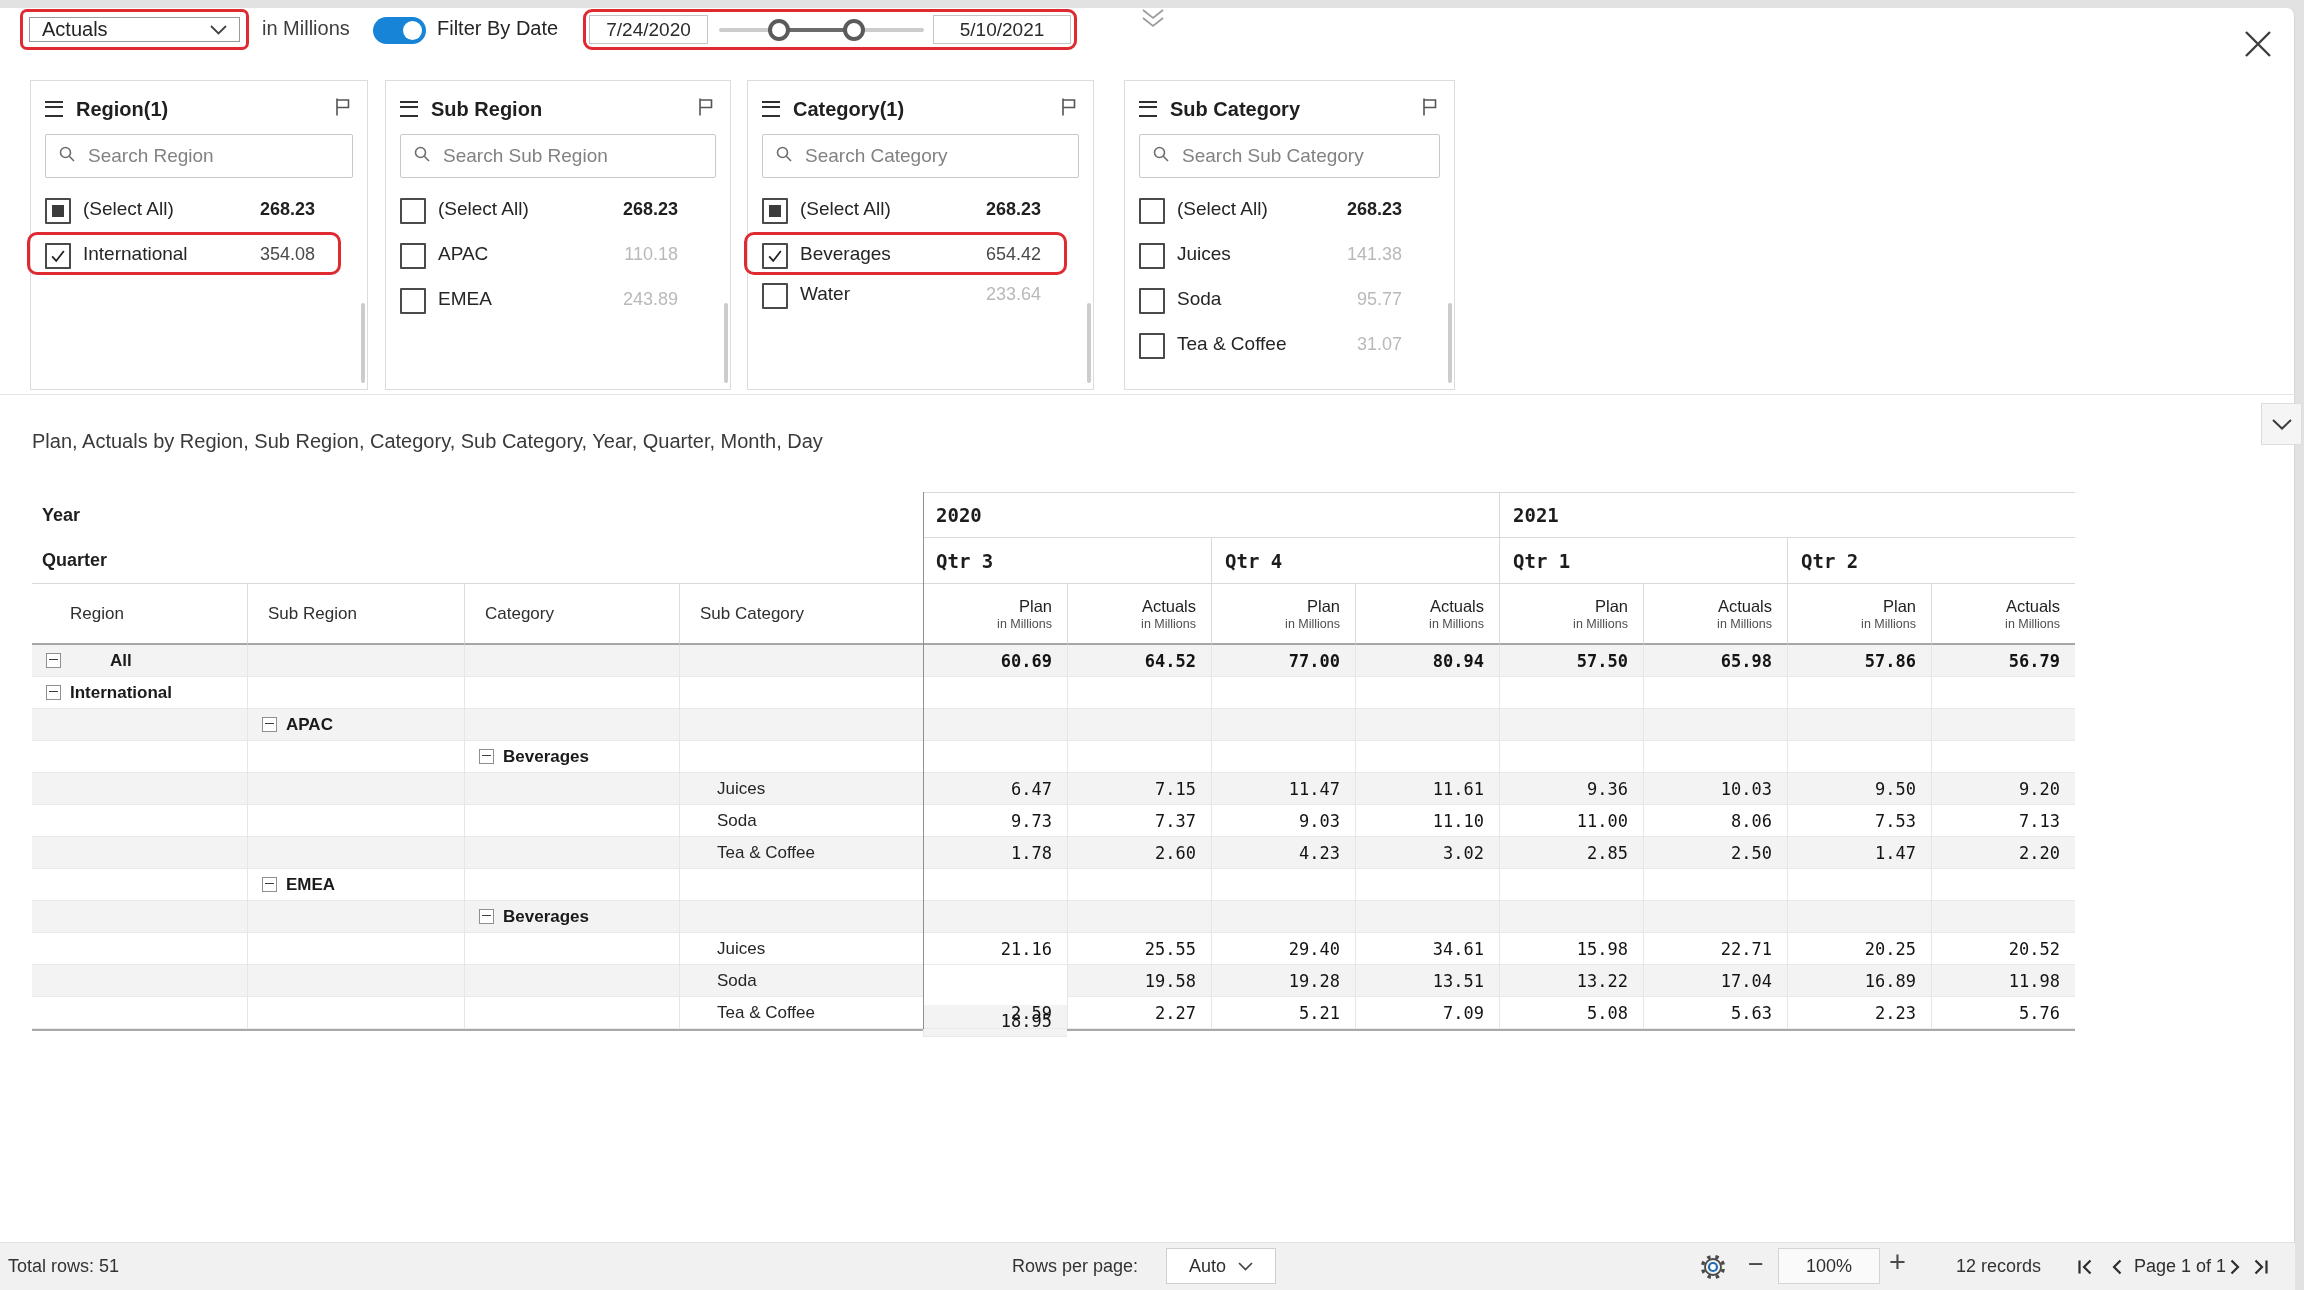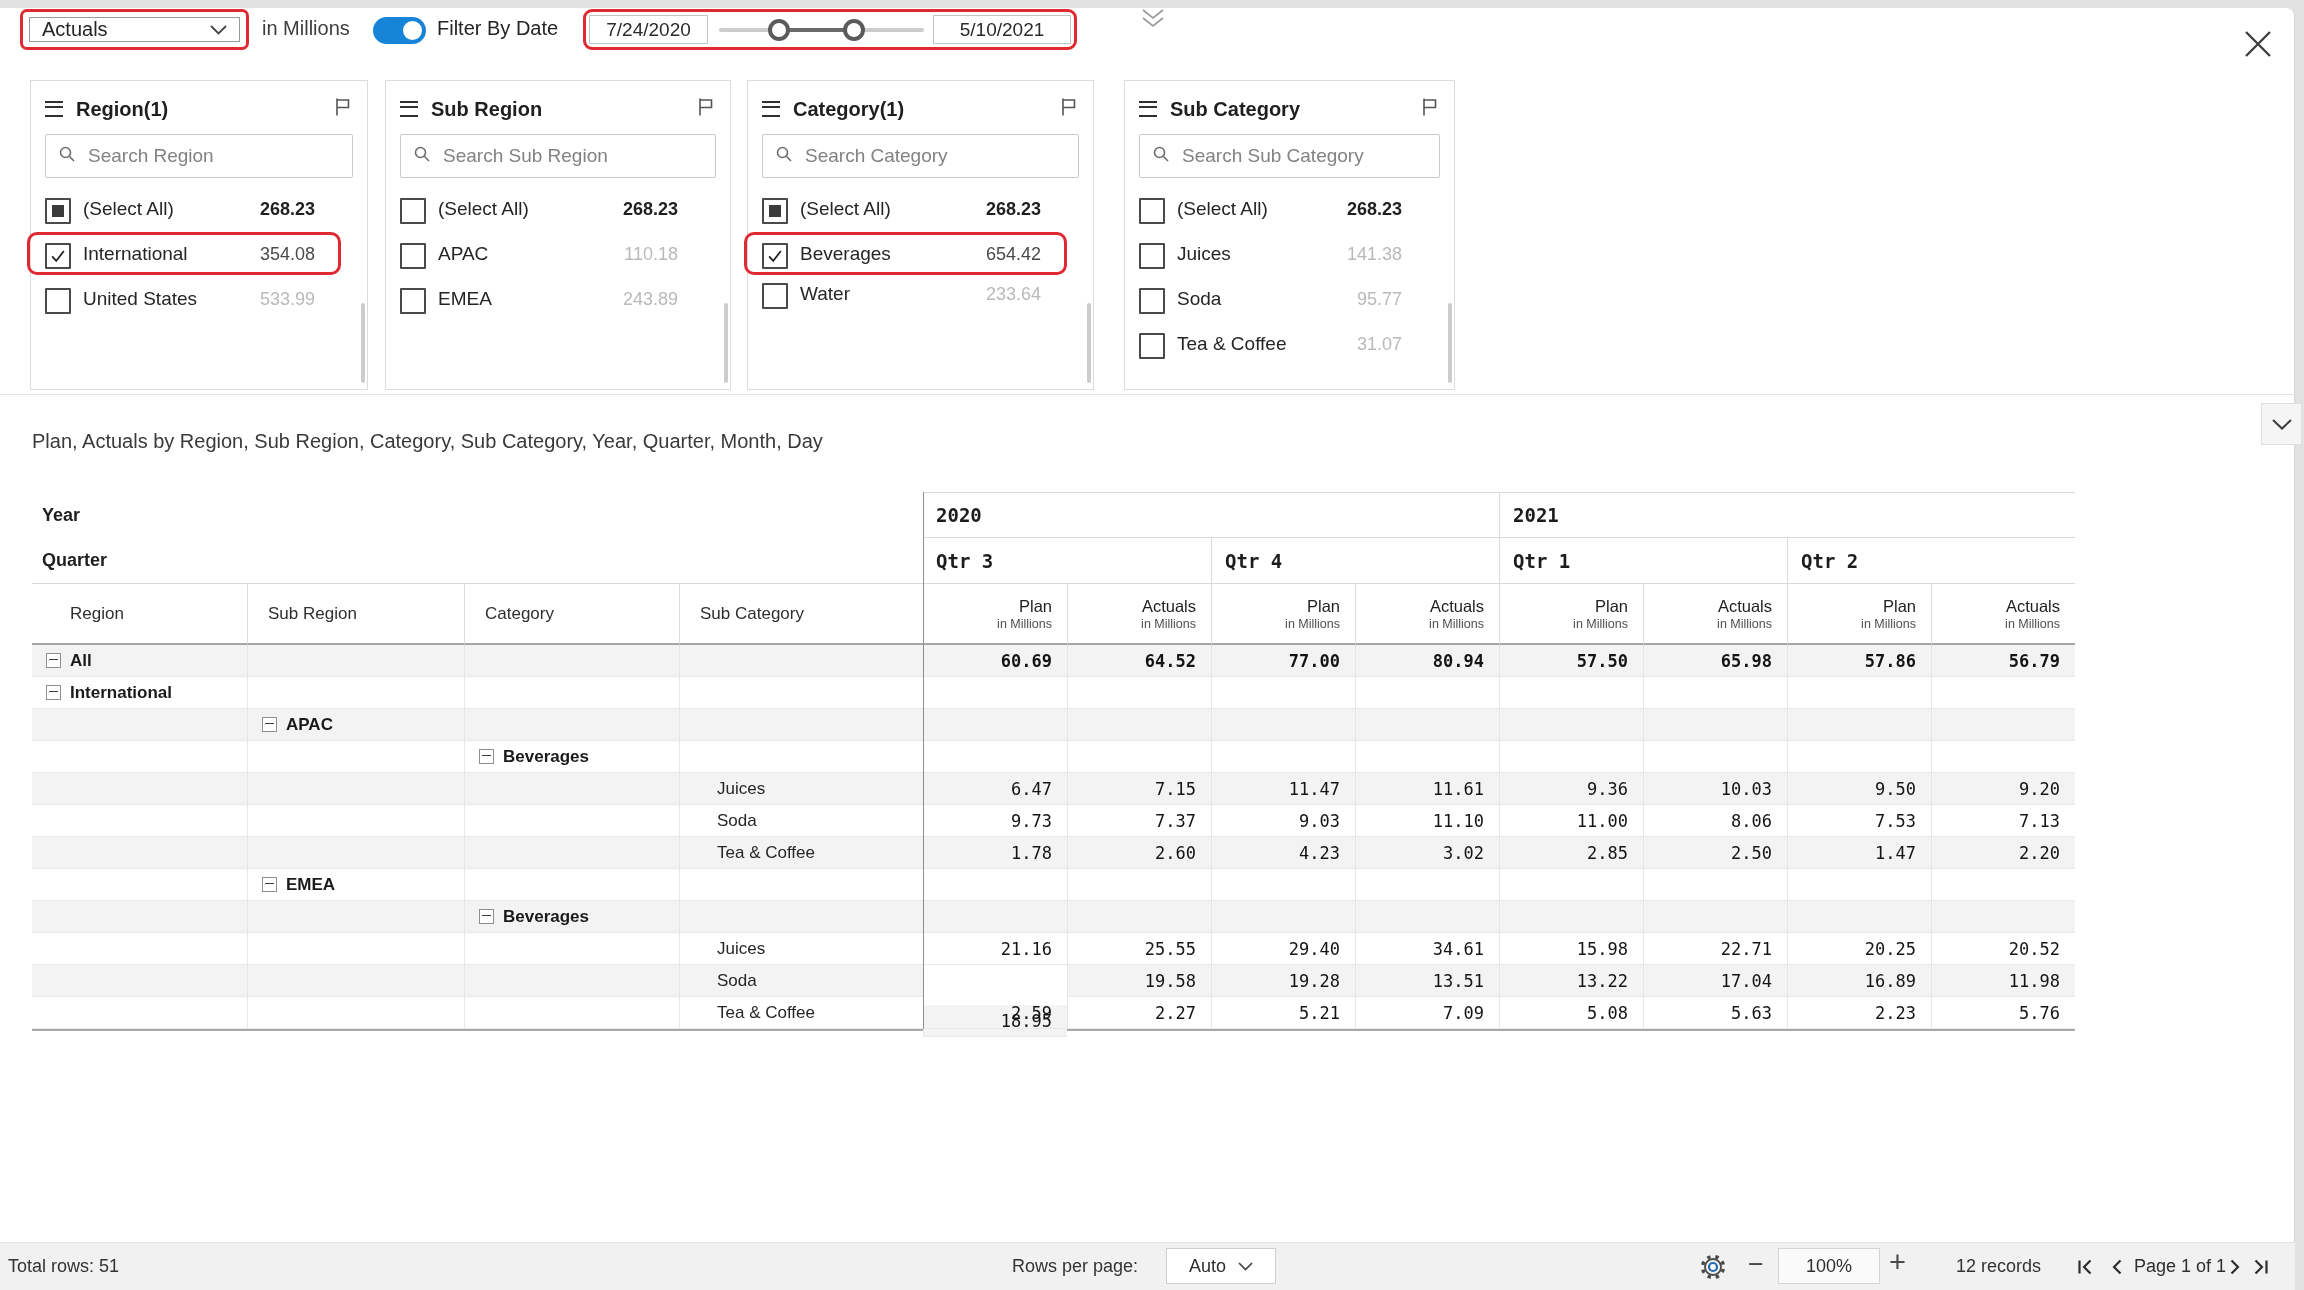--- a/index.html
+++ b/index.html
@@ -179,25 +179,20 @@
         <div class="sl-row" style="top: 151px;">
           <div class="cb">
             <svg width="18" height="18" viewBox="0 0 20 20">
               <path d="M3.5 10.5l4.5 5L16.5 4.5" fill="none" stroke="#222" stroke-width="2"></path>
             </svg>
           </div>
           <span class="sl-lbl">International</span>
           <span class="sl-val checked">354.08</span>
           <div class="hl"></div>
         </div>
-        <div class="sl-row" style="top: 196px;">
-          <div class="cb"></div>
-          <span class="sl-lbl">United States</span>
-          <span class="sl-val">533.99</span>
-        </div>
         <div class="sl-thumb"></div>
       </div>
       <div class="slicer" style="left: 385px; width: 346px;">
         <div class="sl-head">
           <span class="hamb"></span>
           <span class="sl-title">Sub Region</span>
           <span class="flag"><svg width="20" height="22" viewBox="0 0 20 22">
               <path d="M4 2.5v17M4 4h11.5v7.5H4" fill="none" stroke="#555" stroke-width="1.6"></path>
             </svg></span>
         </div>
@@ -356,21 +351,21 @@
         <div class="mc hmeas" style="width: 144px; height: 100%;">
           <div class="m1">Plan</div>
           <div class="m2">in Millions</div>
         </div>
         <div class="mc hmeas" style="width: 144px; height: 100%;">
           <div class="m1">Actuals</div>
           <div class="m2">in Millions</div>
         </div>
       </div>
       <div class="mrow r-body alt">
-        <div class="mc bcell c0 rlabel grp" style="width: 215px; height: 100%;">
+        <div class="mc bcell c0 rlabel grp" style="width: 215px; height: 100%; gap: 40px;">
           <span class="exp"></span>
           <span>All</span>
         </div>
         <div class="mc bcell c1 rlabel" style="width: 217px; height: 100%;"></div>
         <div class="mc bcell c2 rlabel" style="width: 215px; height: 100%;"></div>
         <div class="mc bcell c3 rlabel" style="width: 244px; height: 100%;"></div>
         <div class="mc bcell vcell bold" style="width: 144px; height: 100%;">60.69</div>
         <div class="mc bcell vcell bold" style="width: 144px; height: 100%;">64.52</div>
         <div class="mc bcell vcell bold" style="width: 144px; height: 100%;">77.00</div>
         <div class="mc bcell vcell bold" style="width: 144px; height: 100%;">80.94</div>

